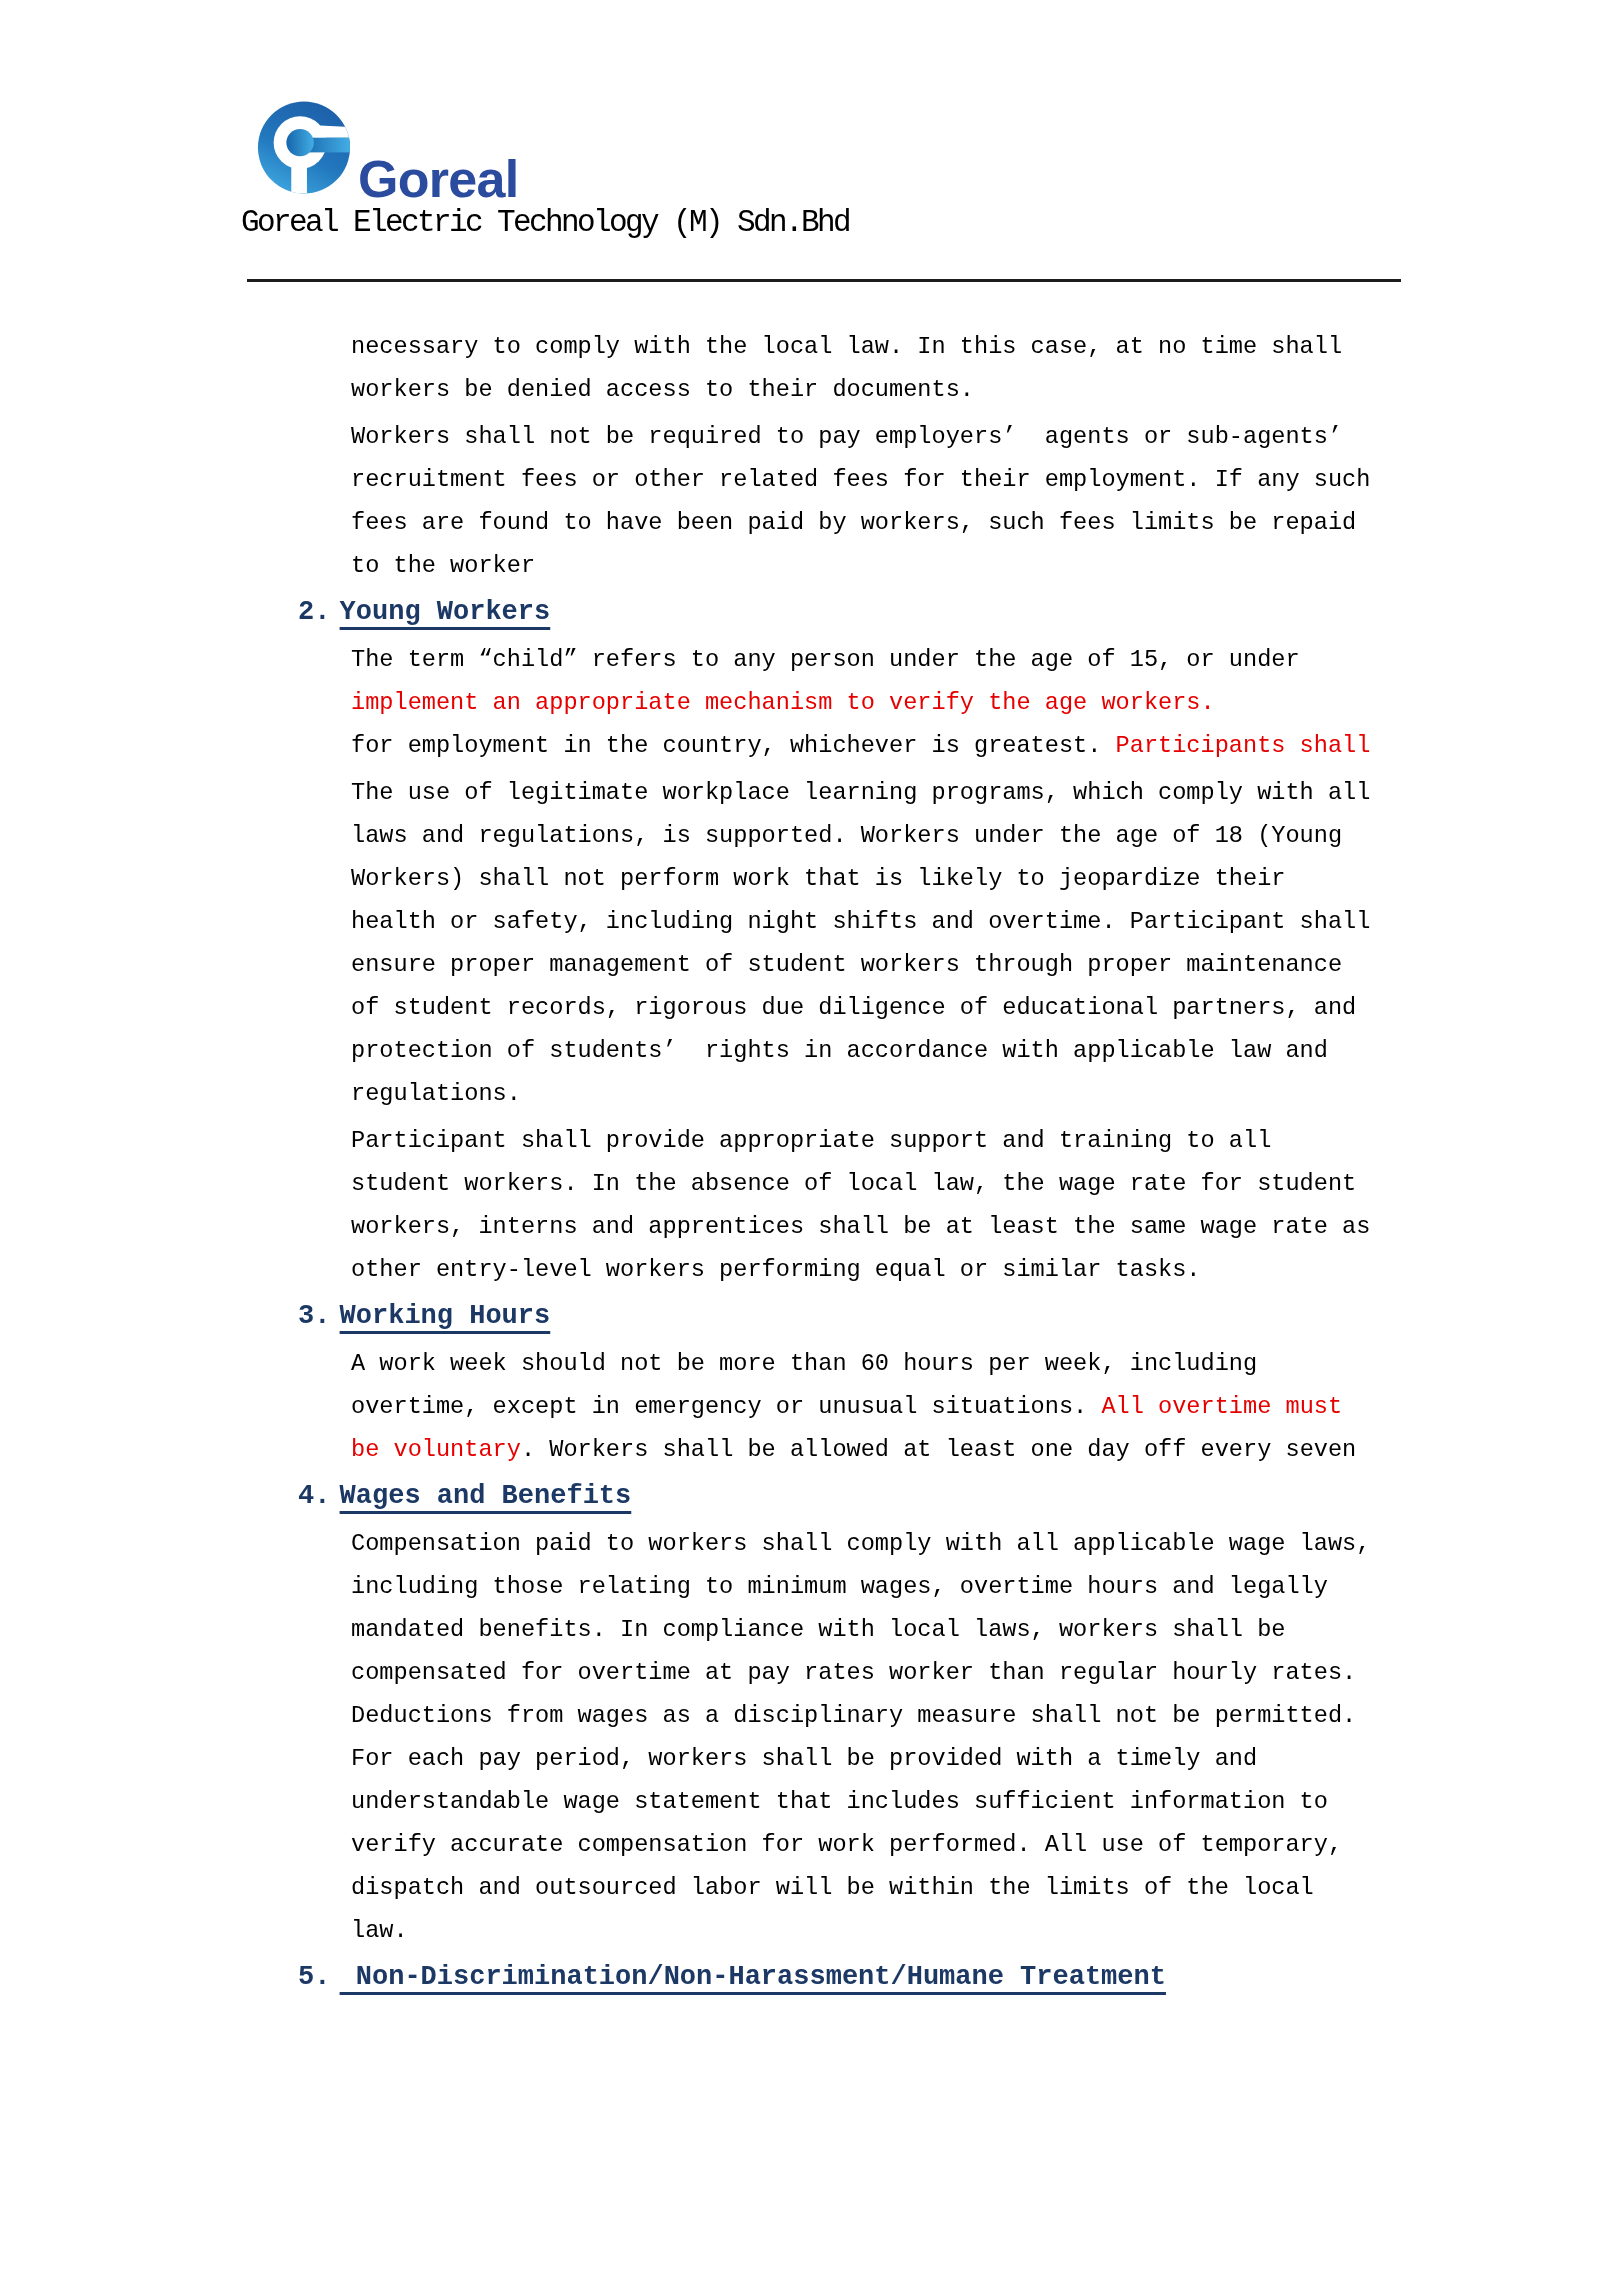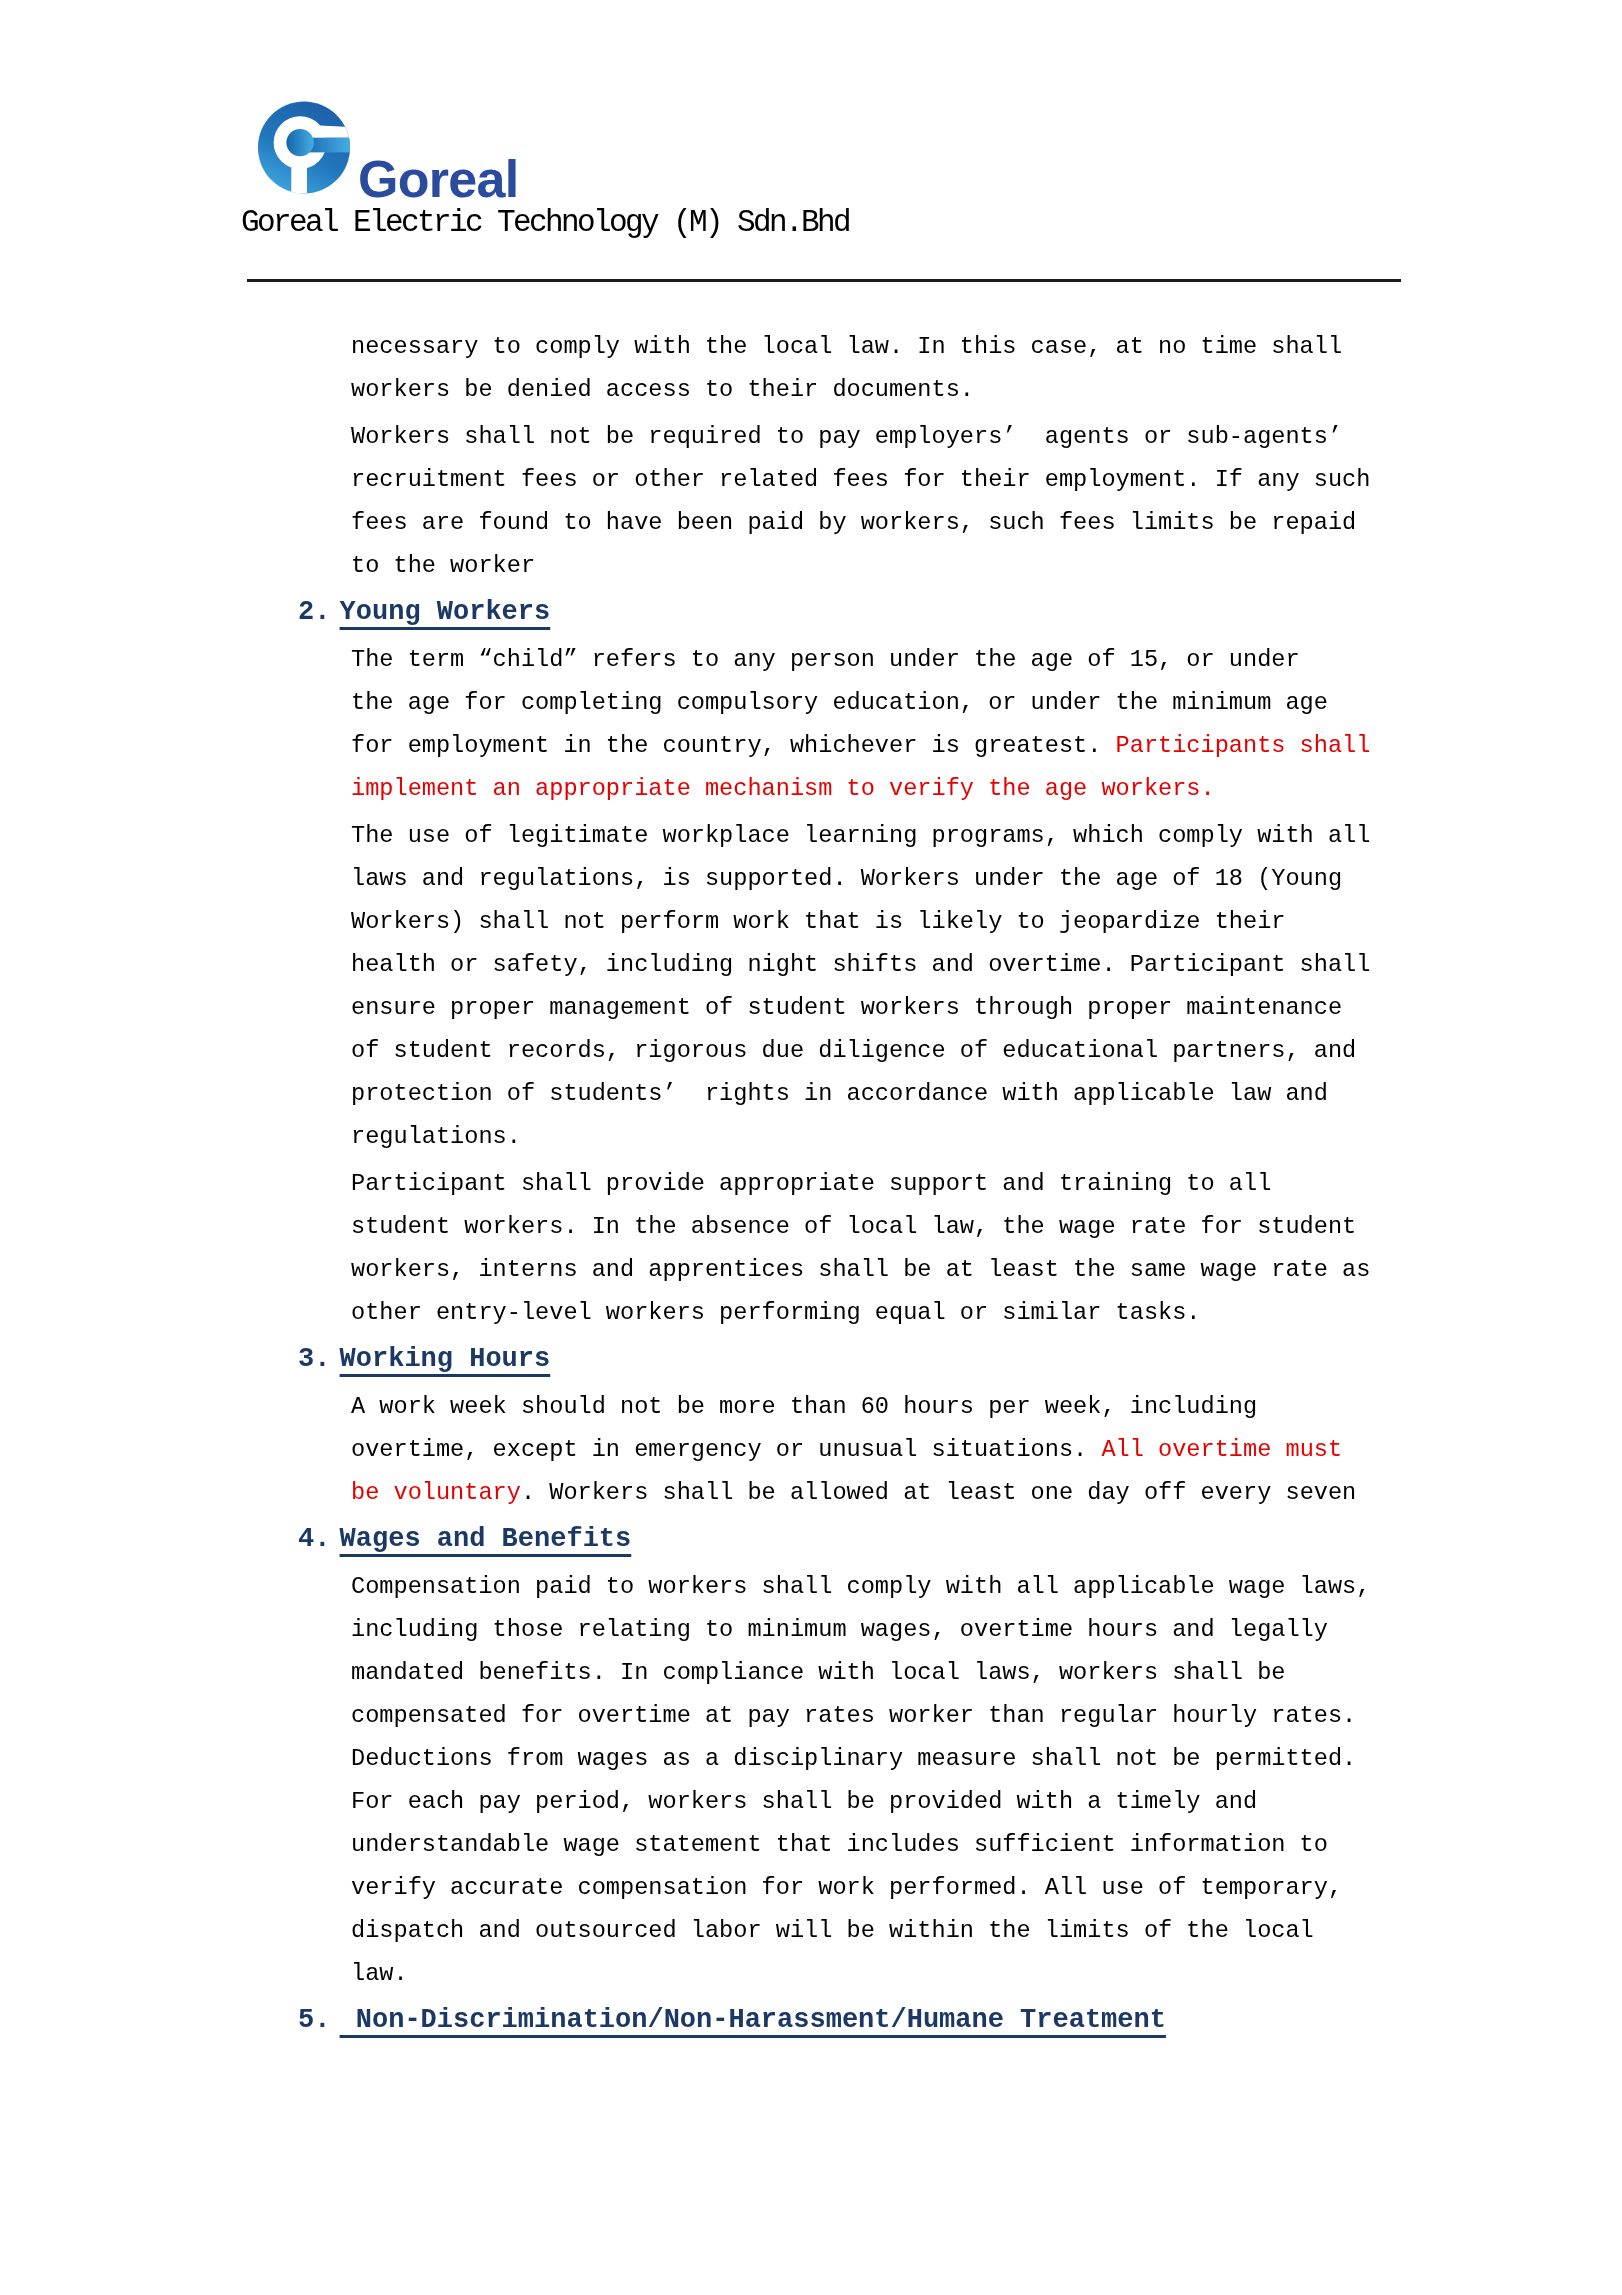--- a/index.html
+++ b/index.html
@@ -88,23 +88,22 @@
       </div>
       <div class="para">
         <div class="line"><span>Workers shall not be required to pay employers’  agents or sub-agents’</span></div>
         <div class="line"><span>recruitment fees or other related fees for their employment. If any such</span></div>
         <div class="line"><span>fees are found to have been paid by workers, such fees limits be repaid</span></div>
         <div class="line"><span>to the worker</span></div>
       </div>
       <div class="heading"><span class="num">2.</span><span class="title">Young Workers</span></div>
       <div class="para">
         <div class="line"><span>The term “child” refers to any person under the age of 15, or under</span></div>
-        <div class="line"><span>the age for completing compulsory education, or under the minimum age</span></div>
+        <div class="line"><span class="red">implement an appropriate mechanism to verify the age workers.</span></div>
         <div class="line"><span>for employment in the country, whichever is greatest. </span><span class="red">Participants shall</span></div>
-        <div class="line"><span class="red">implement an appropriate mechanism to verify the age workers.</span></div>
       </div>
       <div class="para">
         <div class="line"><span>The use of legitimate workplace learning programs, which comply with all</span></div>
         <div class="line"><span>laws and regulations, is supported. Workers under the age of 18 (Young</span></div>
         <div class="line"><span>Workers) shall not perform work that is likely to jeopardize their</span></div>
         <div class="line"><span>health or safety, including night shifts and overtime. Participant shall</span></div>
         <div class="line"><span>ensure proper management of student workers through proper maintenance</span></div>
         <div class="line"><span>of student records, rigorous due diligence of educational partners, and</span></div>
         <div class="line"><span>protection of students’  rights in accordance with applicable law and</span></div>
         <div class="line"><span>regulations.</span></div>

